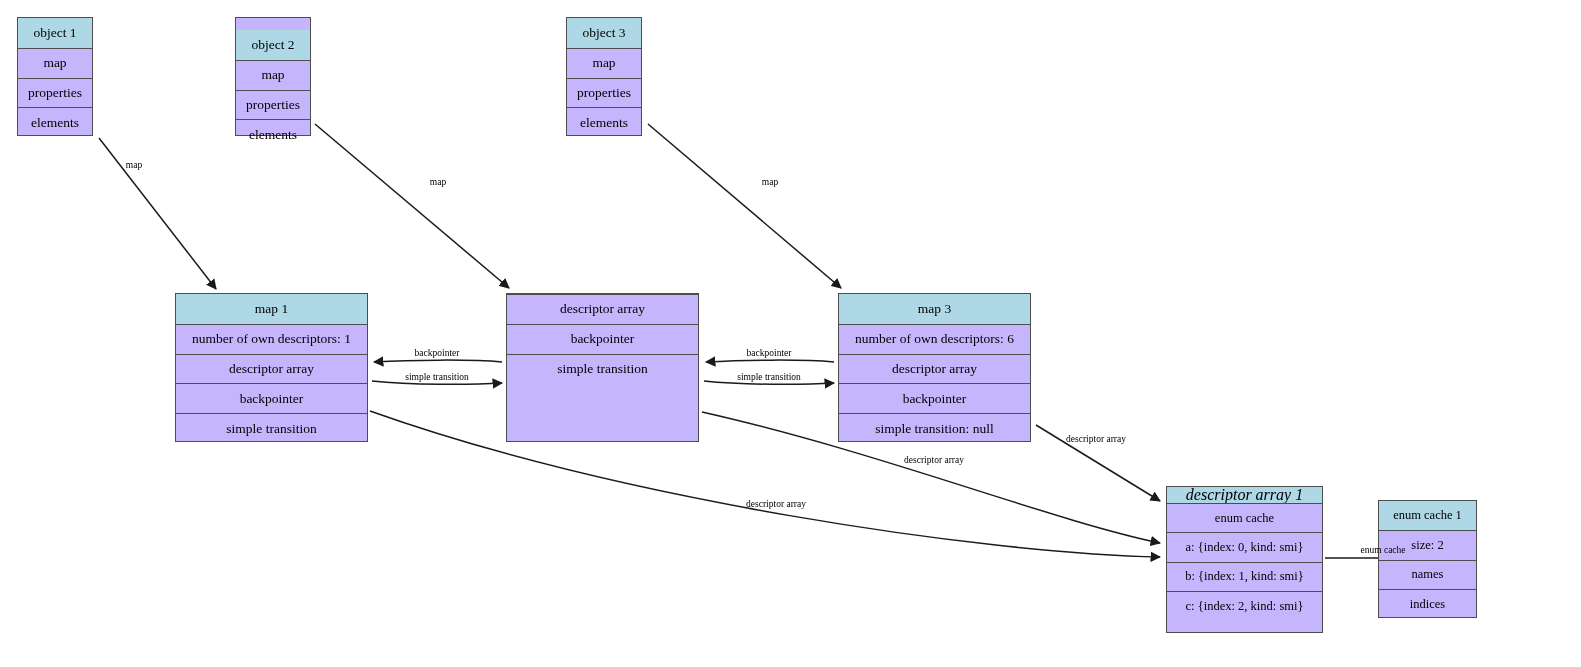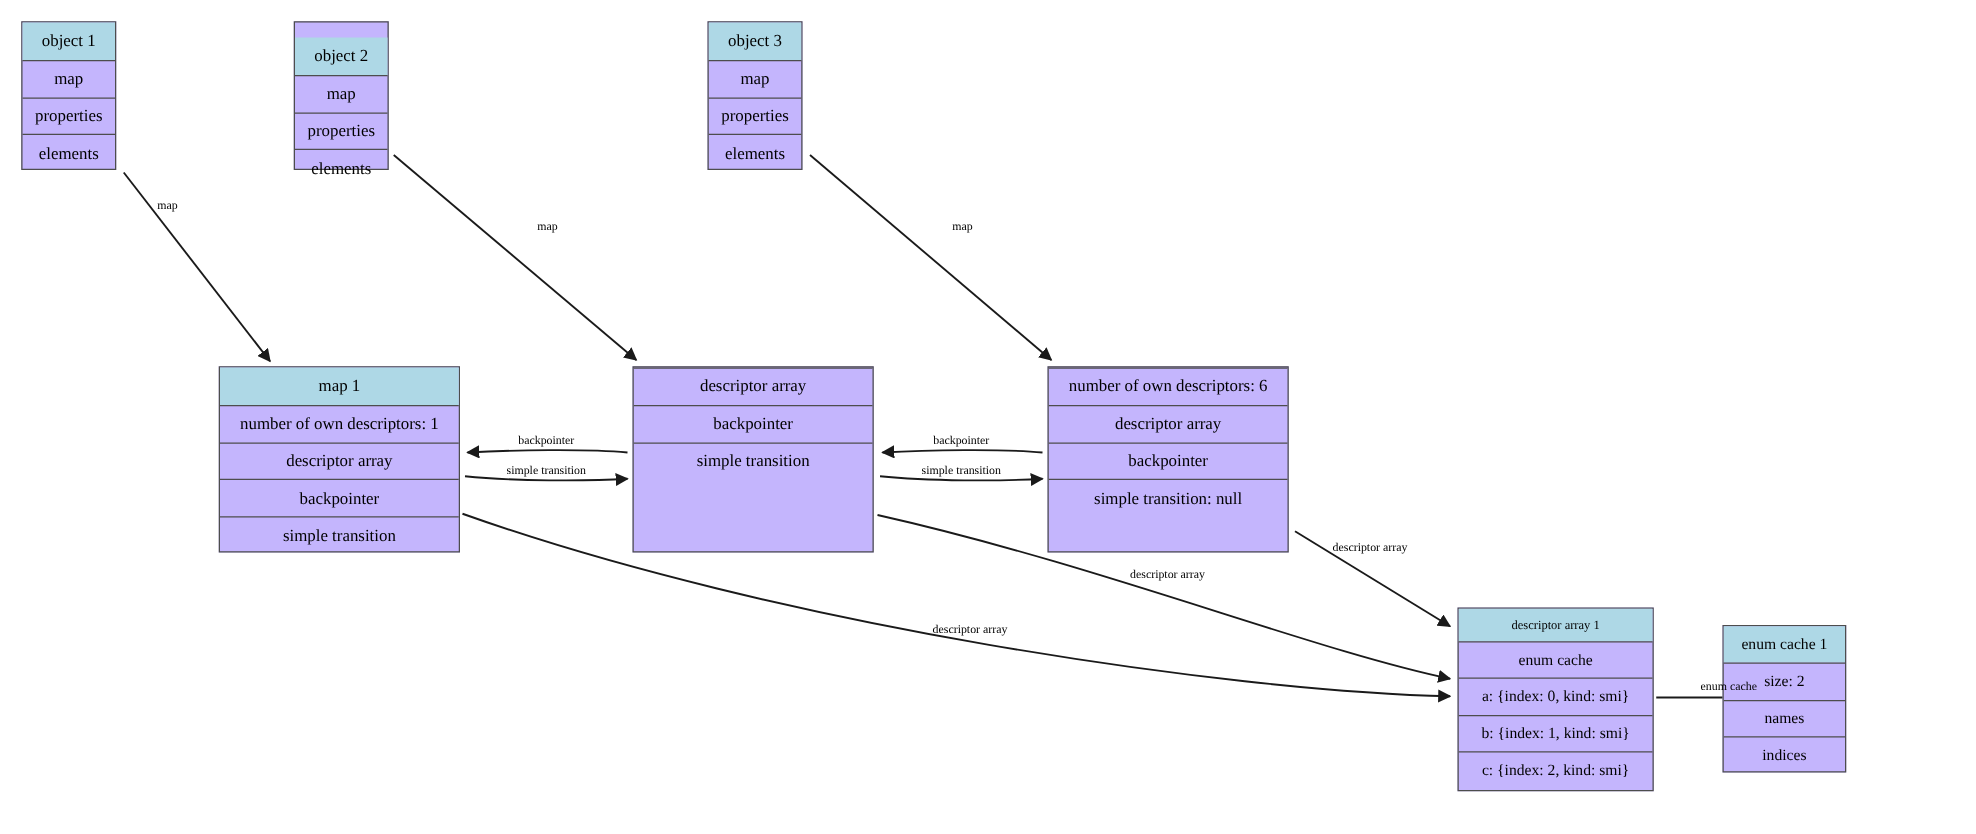--- a/index.html
+++ b/index.html
@@ -109,27 +109,28 @@
         <div class="row" style="height: 29.8px; font-size: 13.5px;">descriptor array</div>
         <div class="row" style="height: 29.8px; font-size: 13.5px;">backpointer</div>
         <div class="row" style="height: 29.8px; font-size: 13.5px;">simple transition</div>
       </div>
       <div class="node" style="left: 506px; top: 293px; width: 193px; height: 149px;">
         <div class="row" style="height: 29.8px; font-size: 13.5px;">descriptor array</div>
         <div class="row" style="height: 29.8px; font-size: 13.5px;">backpointer</div>
         <div class="row" style="height: 29.8px; font-size: 13.5px;">simple transition</div>
       </div>
       <div class="node" style="left: 838px; top: 293px; width: 193px; height: 149px;">
+        <div class="row header" style="height: 29.8px; font-size: 13.5px;">map 3</div>
         <div class="row" style="height: 29.8px; font-size: 13.5px;">number of own descriptors: 6</div>
         <div class="row" style="height: 29.8px; font-size: 13.5px;">descriptor array</div>
         <div class="row" style="height: 29.8px; font-size: 13.5px;">backpointer</div>
         <div class="row" style="height: 29.8px; font-size: 13.5px;">simple transition: null</div>
       </div>
       <div class="node" style="left: 1166px; top: 486px; width: 157px; height: 147px;">
-        <div class="row header" style="height: 26px; font-size: 10px;">descriptor array 1</div>
+        <div class="row header" style="height: 16px; font-size: 16px; font-style: italic;">descriptor array 1</div>
         <div class="row" style="height: 29.4px; font-size: 12.5px;">enum cache</div>
         <div class="row" style="height: 29.4px; font-size: 12.5px;">a: {index: 0, kind: smi}</div>
         <div class="row" style="height: 29.4px; font-size: 12.5px;">b: {index: 1, kind: smi}</div>
         <div class="row" style="height: 29.4px; font-size: 12.5px;">c: {index: 2, kind: smi}</div>
       </div>
       <div class="node" style="left: 1378px; top: 500px; width: 99px; height: 118px;">
         <div class="row header" style="height: 29.4px; font-size: 12.5px;">enum cache 1</div>
         <div class="row" style="height: 29.4px; font-size: 12.5px;">size: 2</div>
         <div class="row" style="height: 29.4px; font-size: 12.5px;">names</div>
         <div class="row" style="height: 29.4px; font-size: 12.5px;">indices</div>

